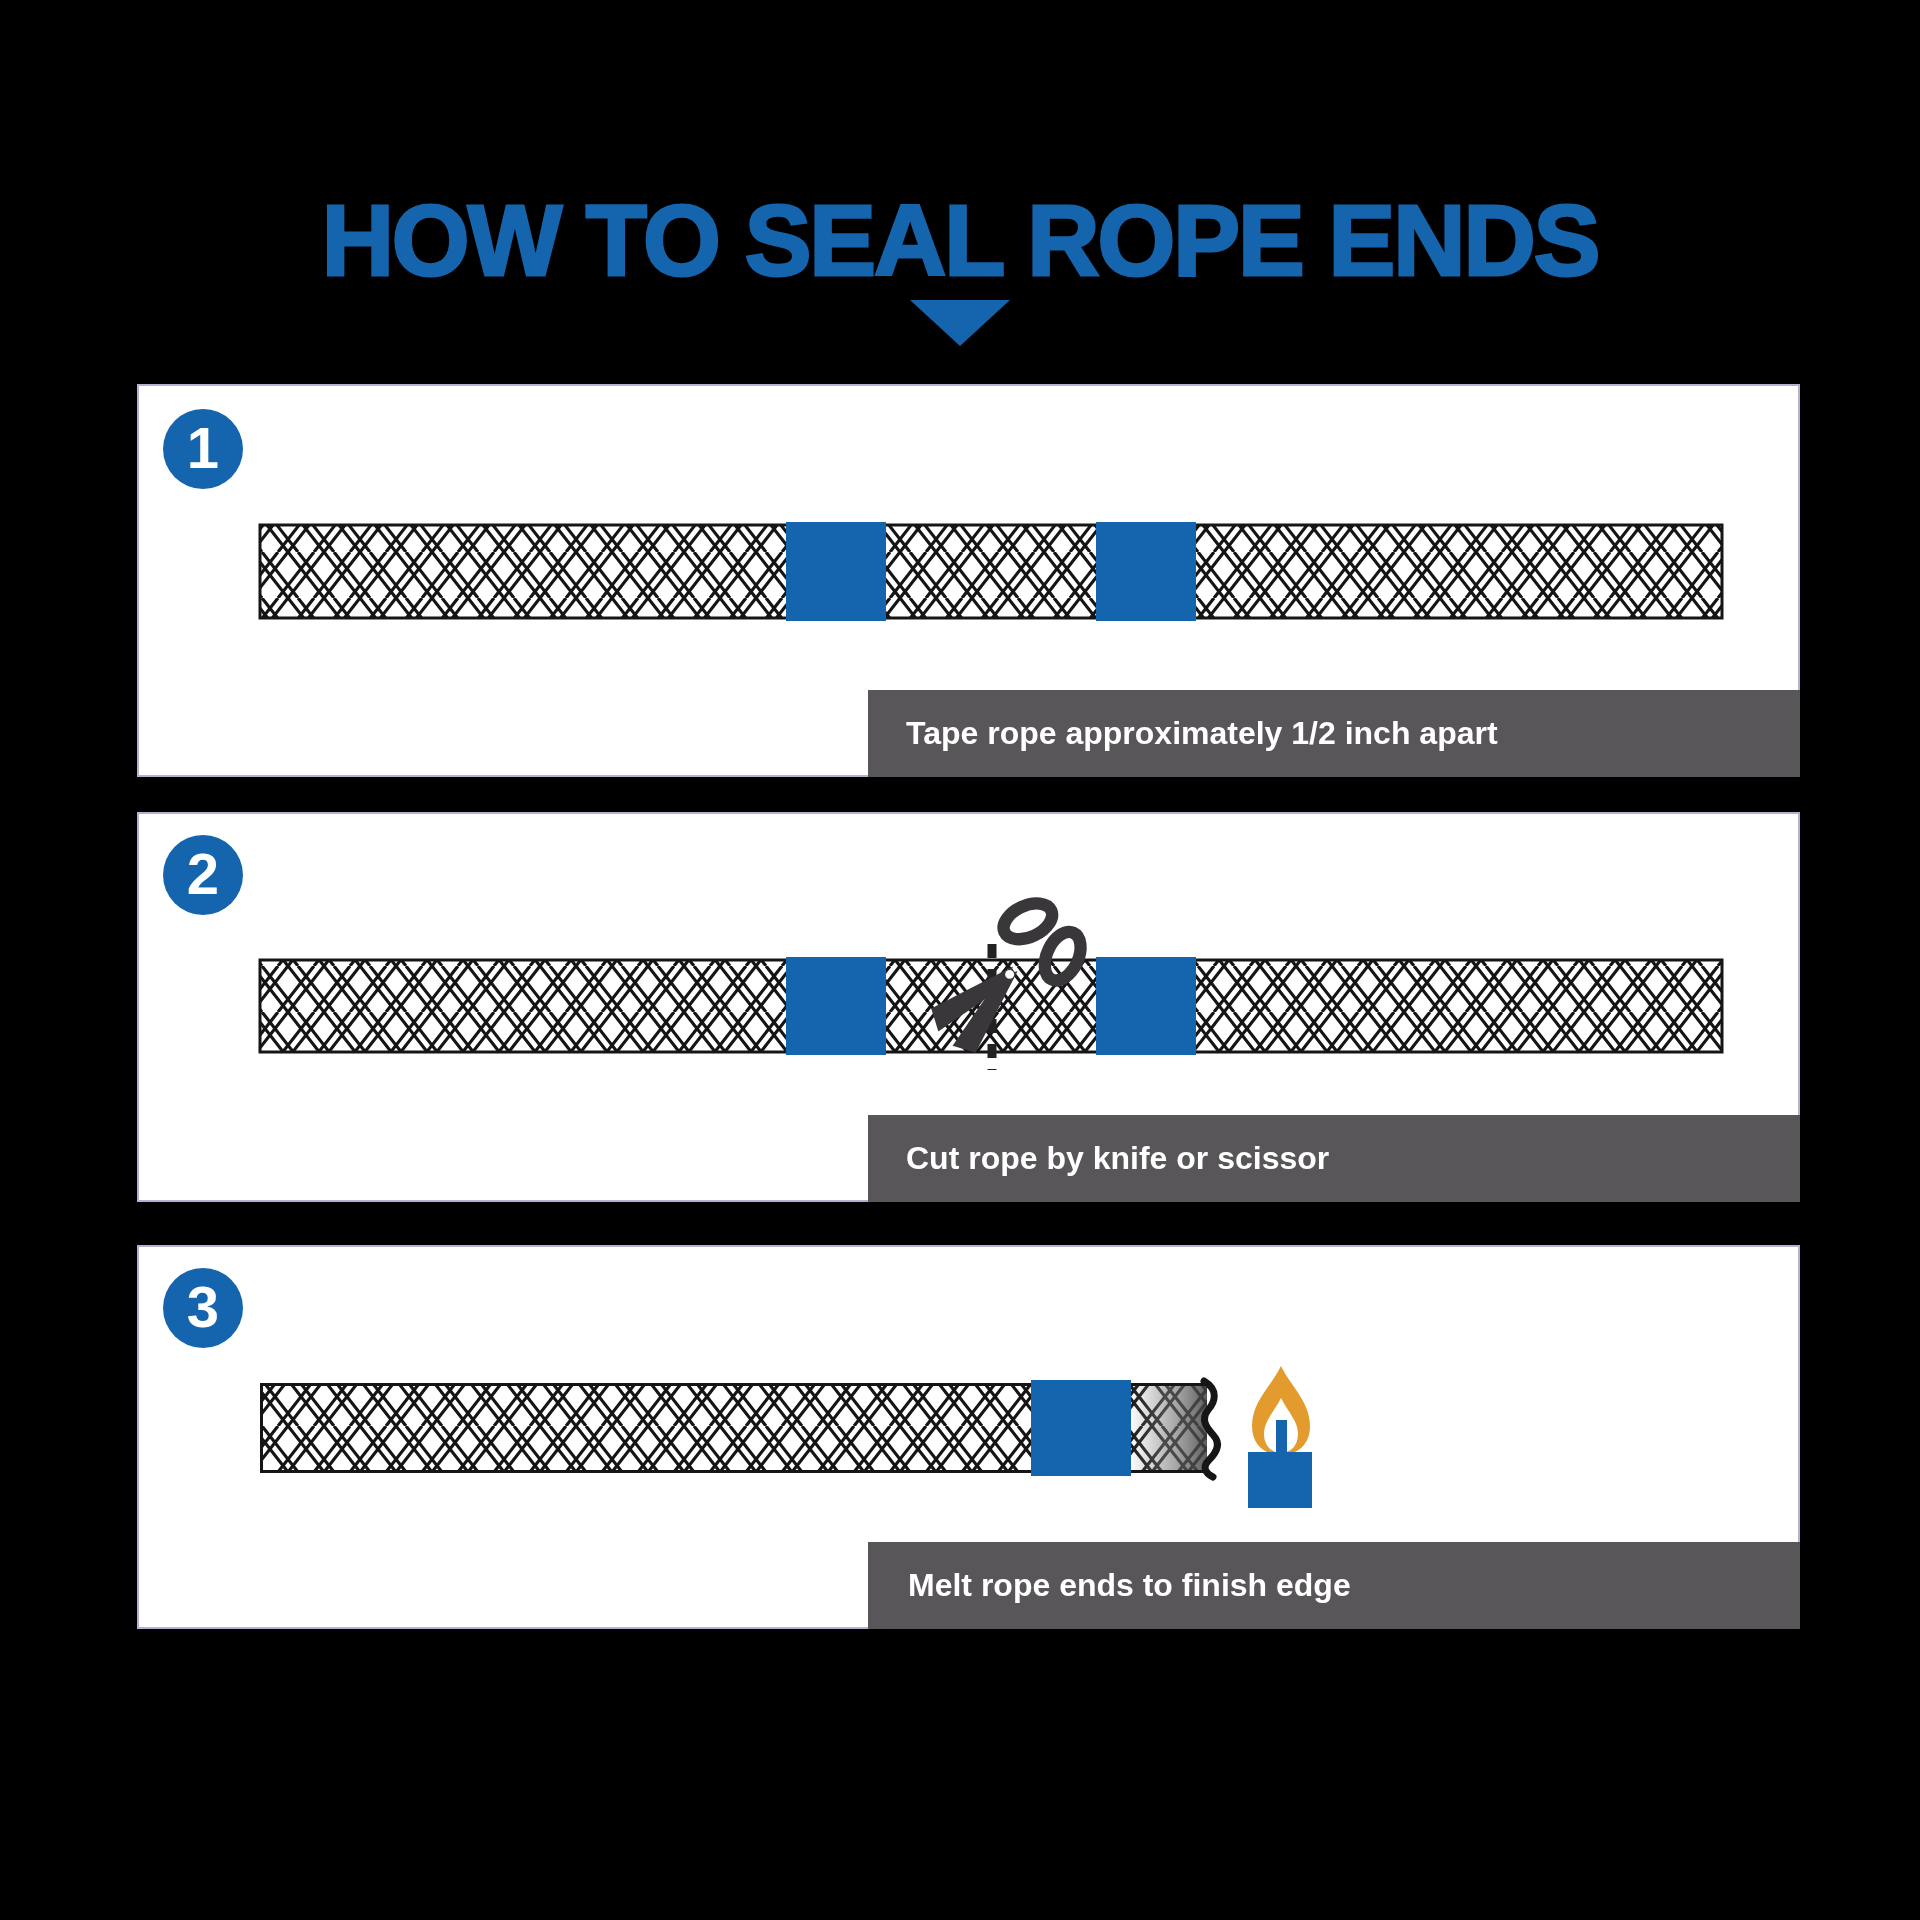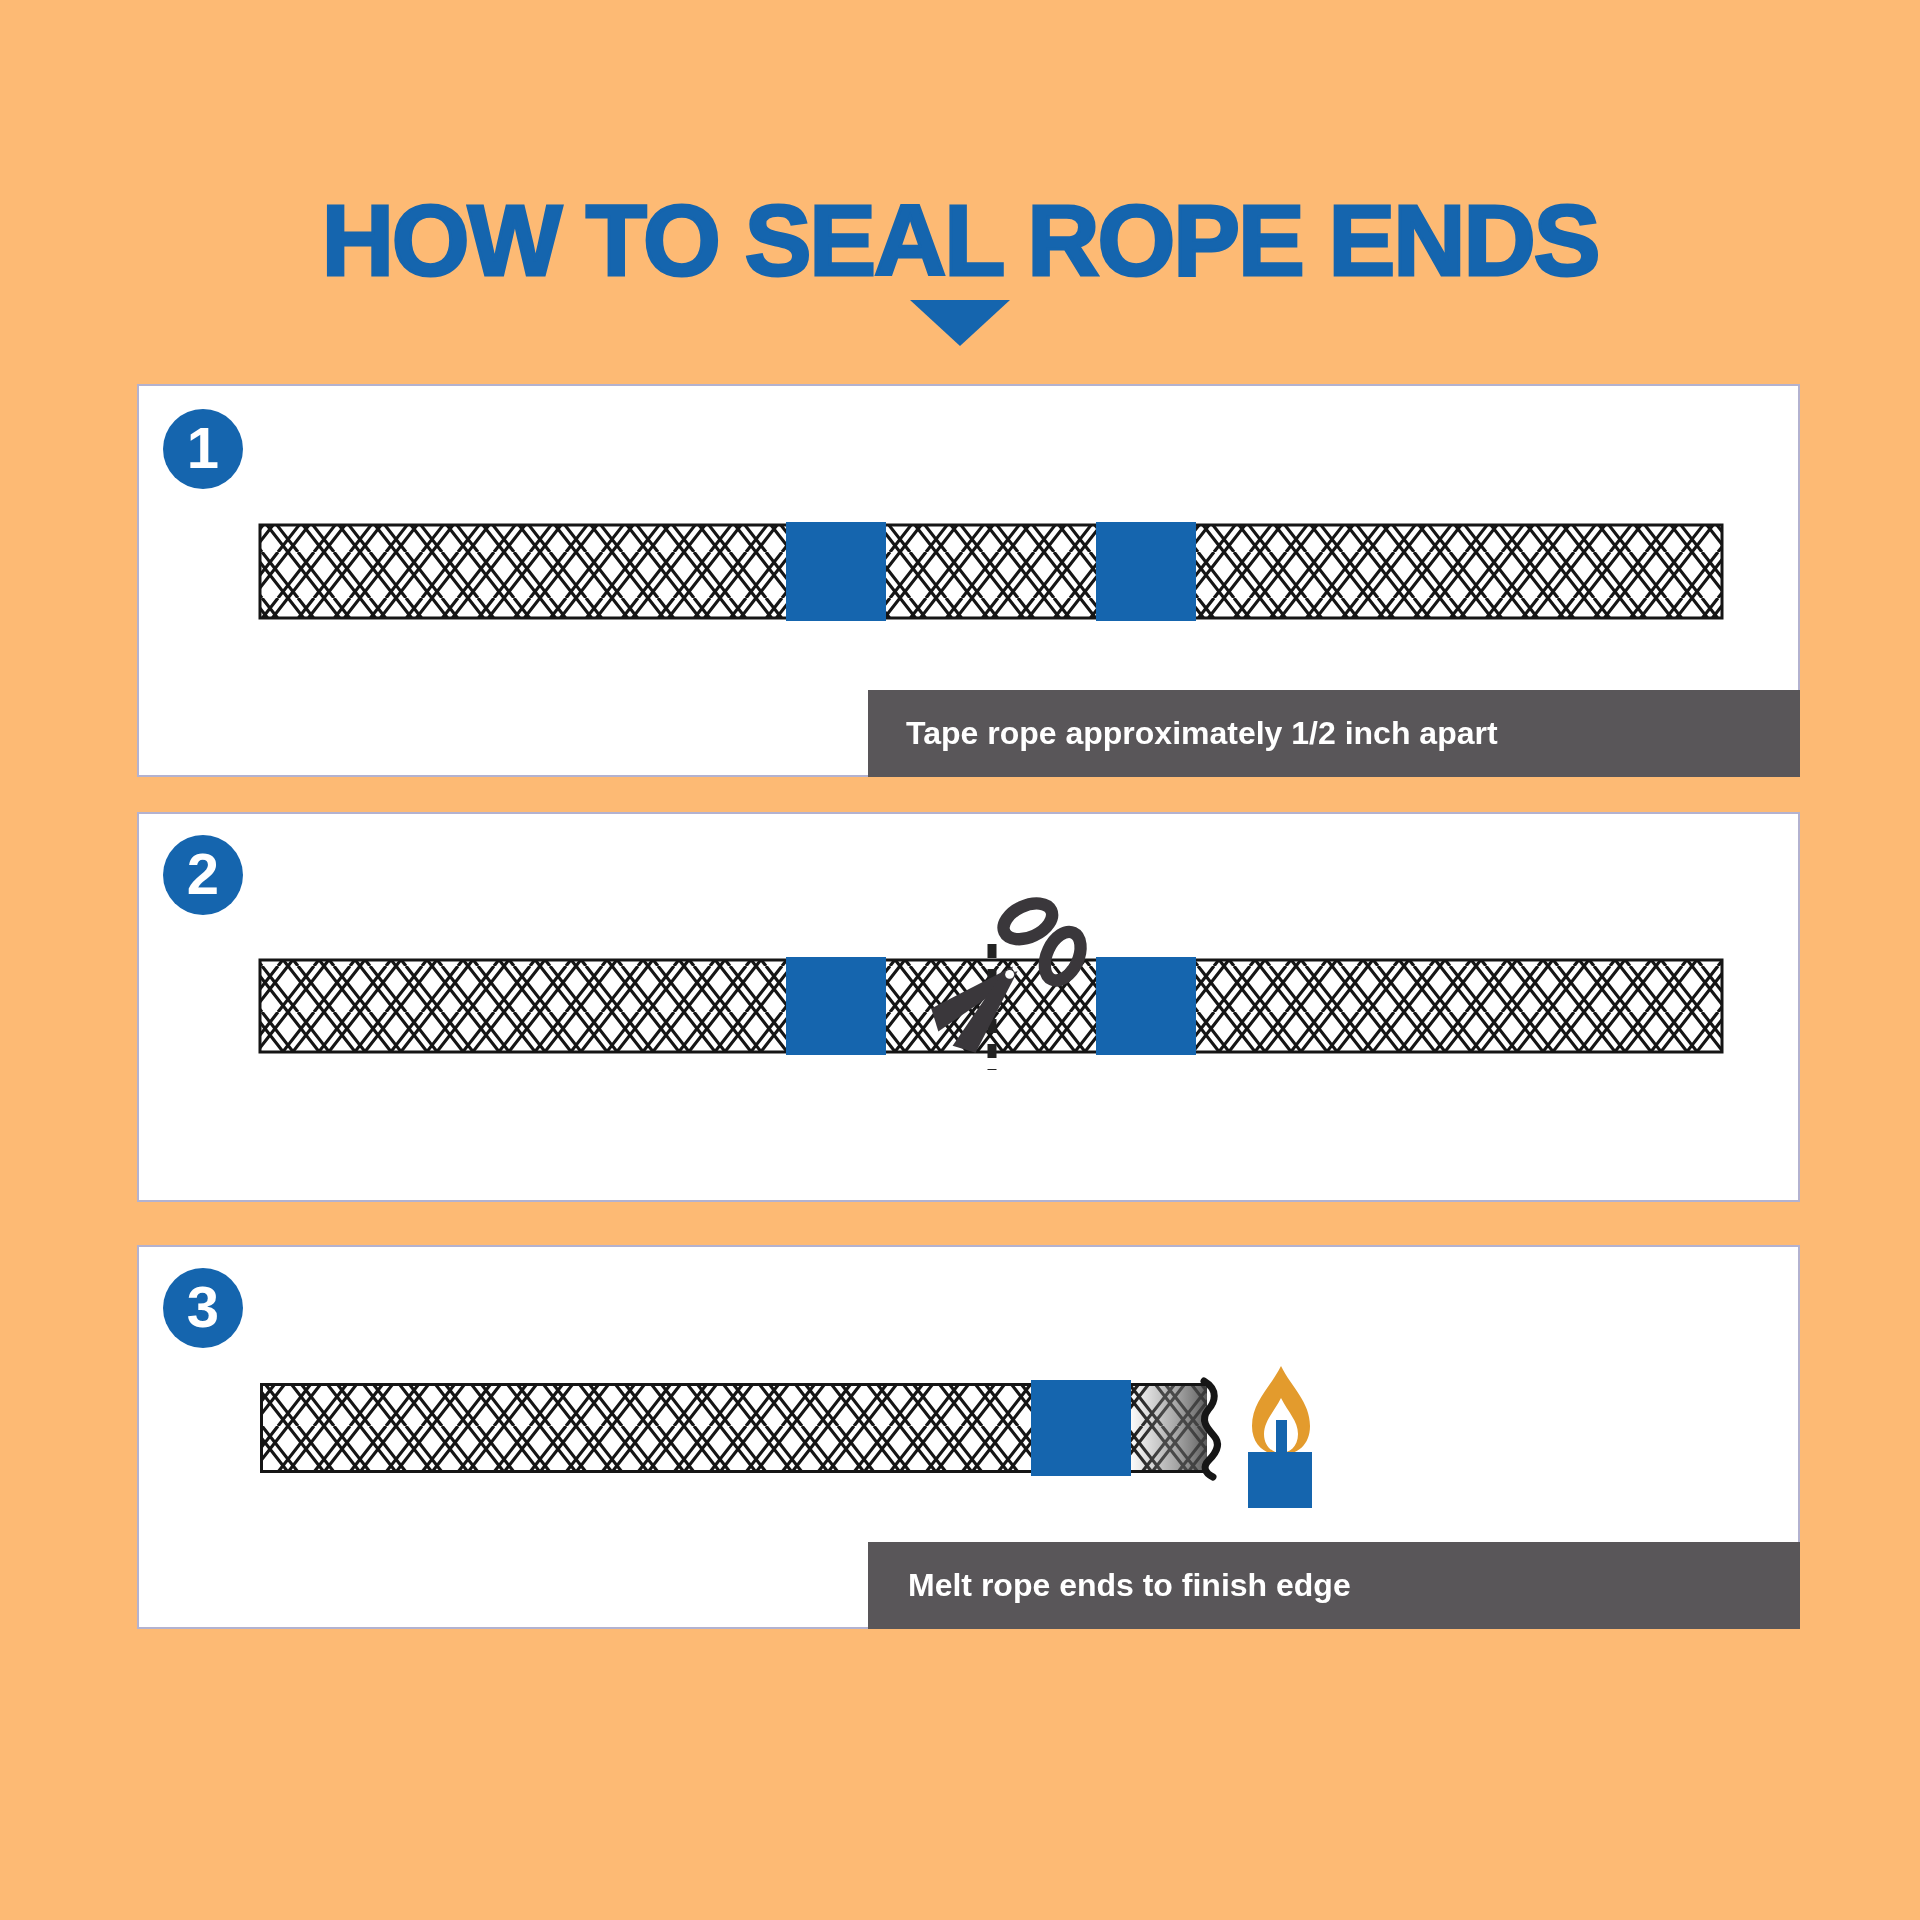--- a/index.html
+++ b/index.html
@@ -1,17 +1,17 @@
 <!DOCTYPE html>
 <html><head>
 <meta charset="utf-8">
 <style>
   html,body{margin:0;padding:0;background:#ffffff;}
   .page{
-    position:relative;width:1920px;height:1920px;background:#fdba74;overflow:hidden;
+    position:relative;width:1920px;height:1920px;background:#000000;overflow:hidden;
     font-family:"Liberation Sans","DejaVu Sans",sans-serif;
   }
   .title{
     position:absolute;top:190px;left:0;width:1920px;margin:0;
     text-align:center;font-size:100px;line-height:1;font-weight:900;
     color:#1565ae;-webkit-text-stroke:3px #1565ae;letter-spacing:-2px;
   }
   .title-arrow{
     position:absolute;top:300px;left:910px;width:0;height:0;
     border-left:50px solid transparent;border-right:50px solid transparent;
@@ -105,17 +105,20 @@
                  C1273,1453 1264,1447 1264,1434 C1264,1421 1274,1412 1281,1398 Z" fill="#ffffff"></path>
         <rect x="1276" y="1420" width="11" height="33" fill="#1565ae"></rect>
         <rect x="1248" y="1452" width="64" height="56" fill="#1565ae"></rect>
       </g>
     </g>
   </svg>
 
   <div class="caption caption1">
     <span>Tape rope approximately 1/2 inch apart</span>
   </div>
+  <div class="caption caption2">
+    <span>Cut rope by knife or scissor</span>
+  </div>
   <div class="caption caption3">
     <span>Melt rope ends to finish edge</span>
   </div>
 
 </div>
 
 </body></html>

